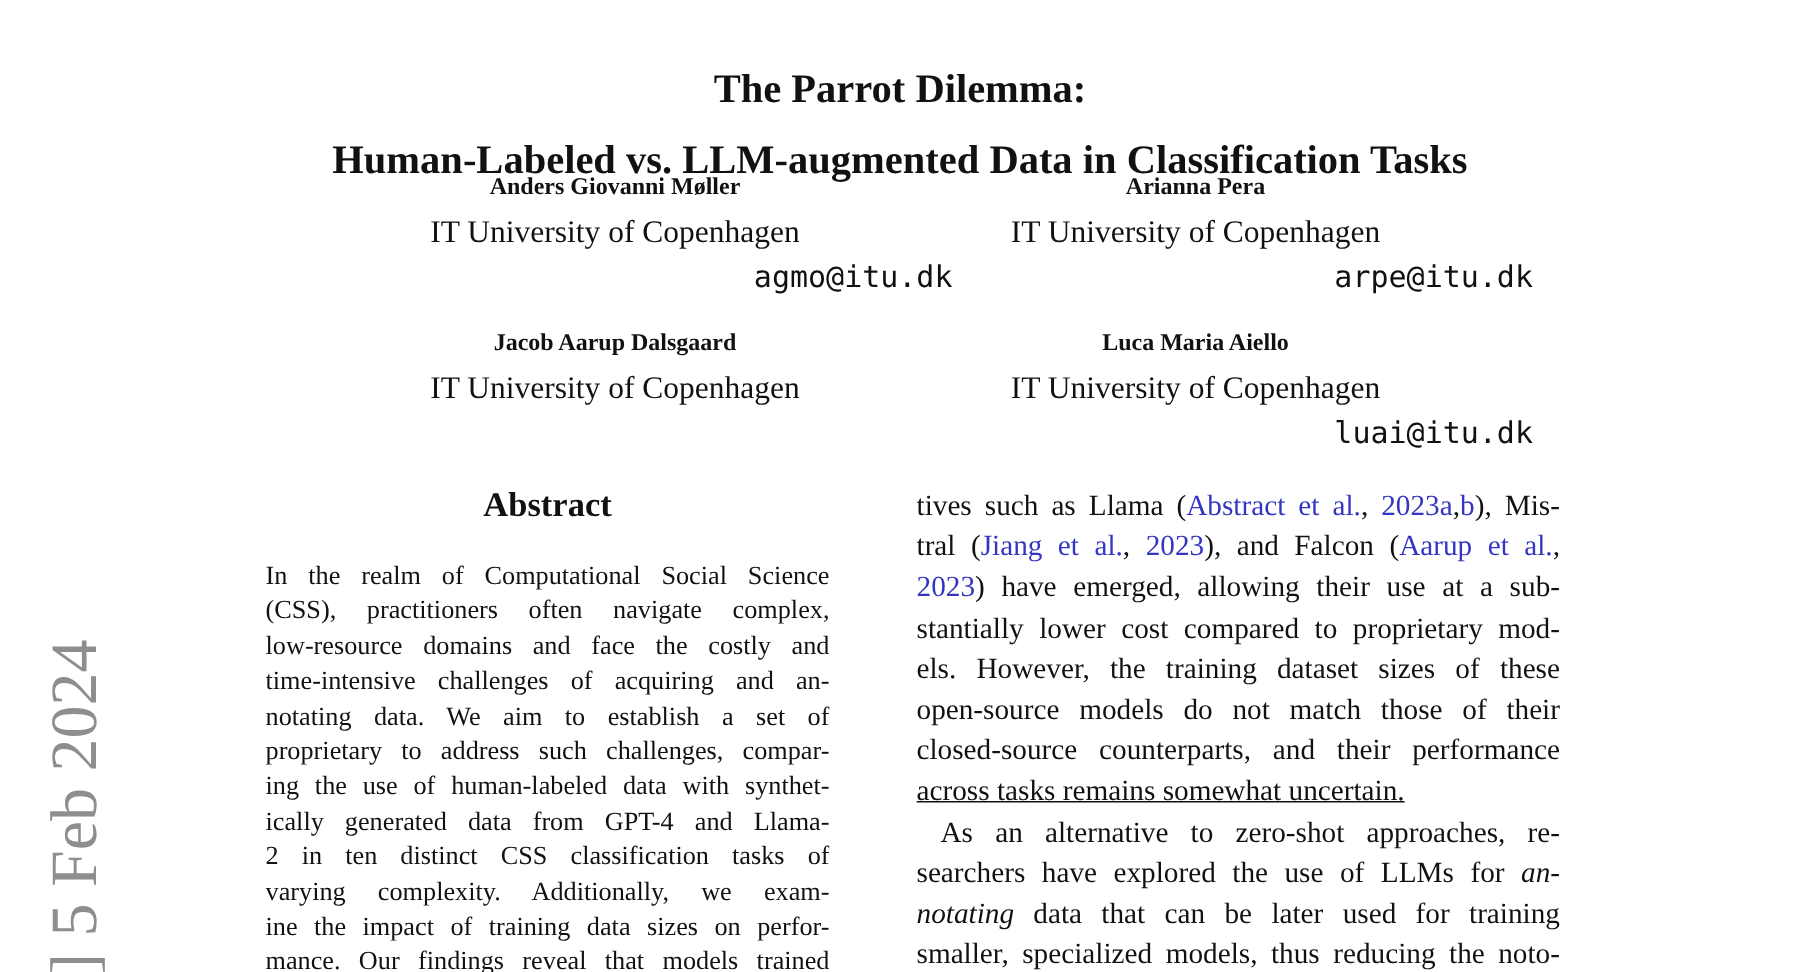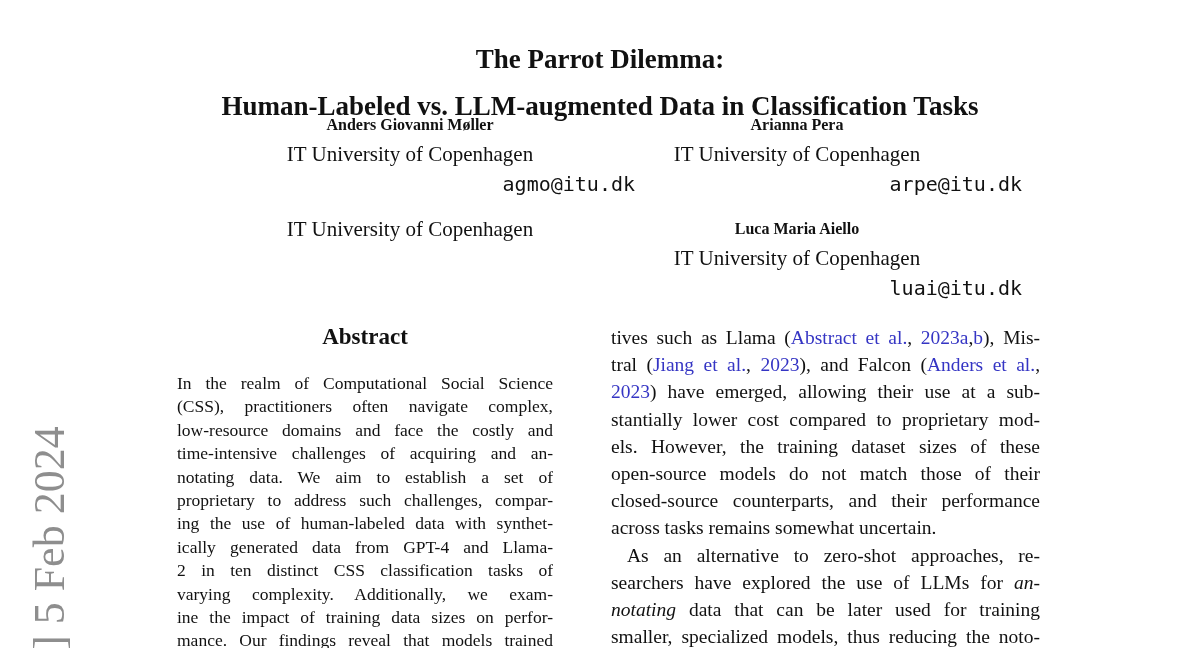--- a/index.html
+++ b/index.html
@@ -52,21 +52,21 @@
   }
   .right-lines .tline{line-height:27.2px;height:27.2px;}
 
   
   .tline{
     text-align:justify;
     text-align-last:justify;
     overflow:hidden;
     white-space:normal;
   }
-  .tline.tlast{text-align-last:left;}
+  .tline.tlast{text-align-last:left;text-decoration:underline;}
   .tline.tindent{text-indent:16px;}
 
   .cite{color:var(--cite,#3535c4);}
   .em{font-style:italic;}
 </style>
 </head>
 <body style="--ink: #111111; --cite: #3535c4; --wm: #8e8e8e;">
 
 <div class="page">
 
@@ -83,20 +83,21 @@
     <div class="author-email">agmo@itu.dk</div>
   </div>
 
   <div class="author a1">
     <div class="author-name">Arianna Pera</div>
     <div class="author-affil">IT University of Copenhagen</div>
     <div class="author-email">arpe@itu.dk</div>
   </div>
 
   <div class="author a2">
+    <div class="author-name">Jacob Aarup Dalsgaard</div>
     <div class="author-affil">IT University of Copenhagen</div>
   </div>
 
   <div class="author a3">
     <div class="author-name">Luca Maria Aiello</div>
     <div class="author-affil">IT University of Copenhagen</div>
     <div class="author-email">luai@itu.dk</div>
   </div>
 
   <div class="abstract-heading">Abstract</div>
@@ -111,21 +112,21 @@
       <div class="tline"><span>ing the use of human-labeled data with synthet-</span></div>
       <div class="tline"><span>ically generated data from GPT-4 and Llama-</span></div>
       <div class="tline"><span>2 in ten distinct CSS classification tasks of</span></div>
       <div class="tline"><span>varying complexity. Additionally, we exam-</span></div>
       <div class="tline"><span>ine the impact of training data sizes on perfor-</span></div>
       <div class="tline"><span>mance. Our findings reveal that models trained</span></div>
     </div>
 
   <div class="right-lines" id="right-lines">
       <div class="tline"><span>tives such as Llama (</span><span class="cite">Abstract et al.</span><span>, </span><span class="cite">2023a</span><span>,</span><span class="cite">b</span><span>), Mis-</span></div>
-      <div class="tline"><span>tral (</span><span class="cite">Jiang et al.</span><span>, </span><span class="cite">2023</span><span>), and Falcon (</span><span class="cite">Anders et al.</span><span>,</span></div>
+      <div class="tline"><span>tral (</span><span class="cite">Jiang et al.</span><span>, </span><span class="cite">2023</span><span>), and Falcon (</span><span class="cite">Aarup et al.</span><span>,</span></div>
       <div class="tline"><span class="cite">2023</span><span>) have emerged, allowing their use at a sub-</span></div>
       <div class="tline"><span>stantially lower cost compared to proprietary mod-</span></div>
       <div class="tline"><span>els. However, the training dataset sizes of these</span></div>
       <div class="tline"><span>open-source models do not match those of their</span></div>
       <div class="tline"><span>closed-source counterparts, and their performance</span></div>
       <div class="tline tlast"><span>across tasks remains somewhat uncertain.</span></div>
       <div class="tline tindent"><span>As an alternative to zero-shot approaches, re-</span></div>
       <div class="tline"><span>searchers have explored the use of LLMs for </span><span class="em">an-</span></div>
       <div class="tline"><span class="em">notating</span><span> data that can be later used for training</span></div>
       <div class="tline"><span>smaller, specialized models, thus reducing the noto-</span></div>

